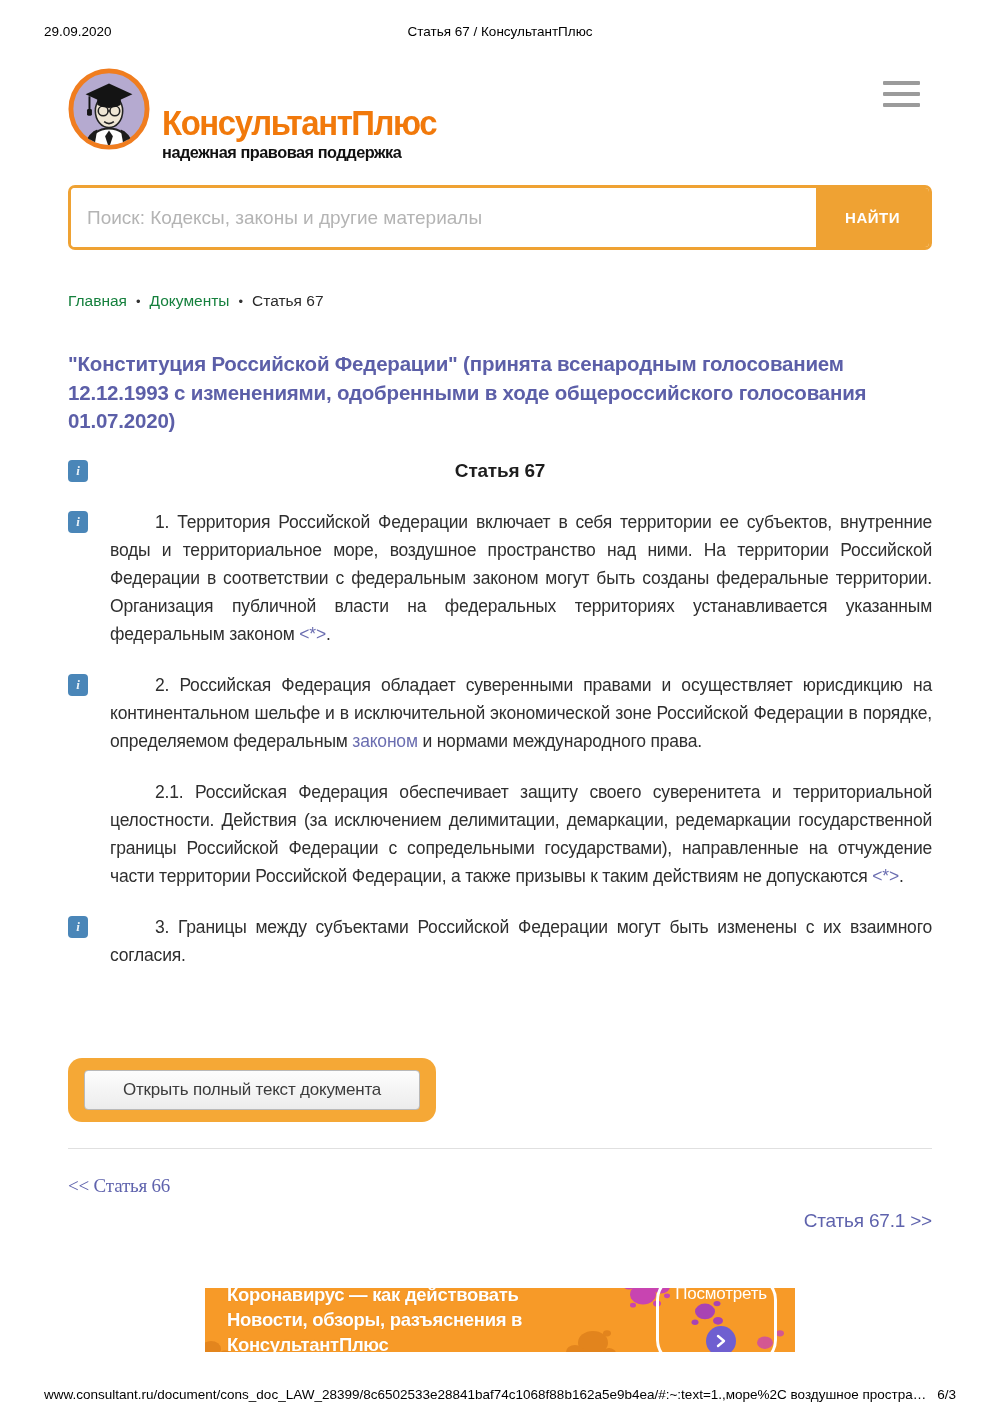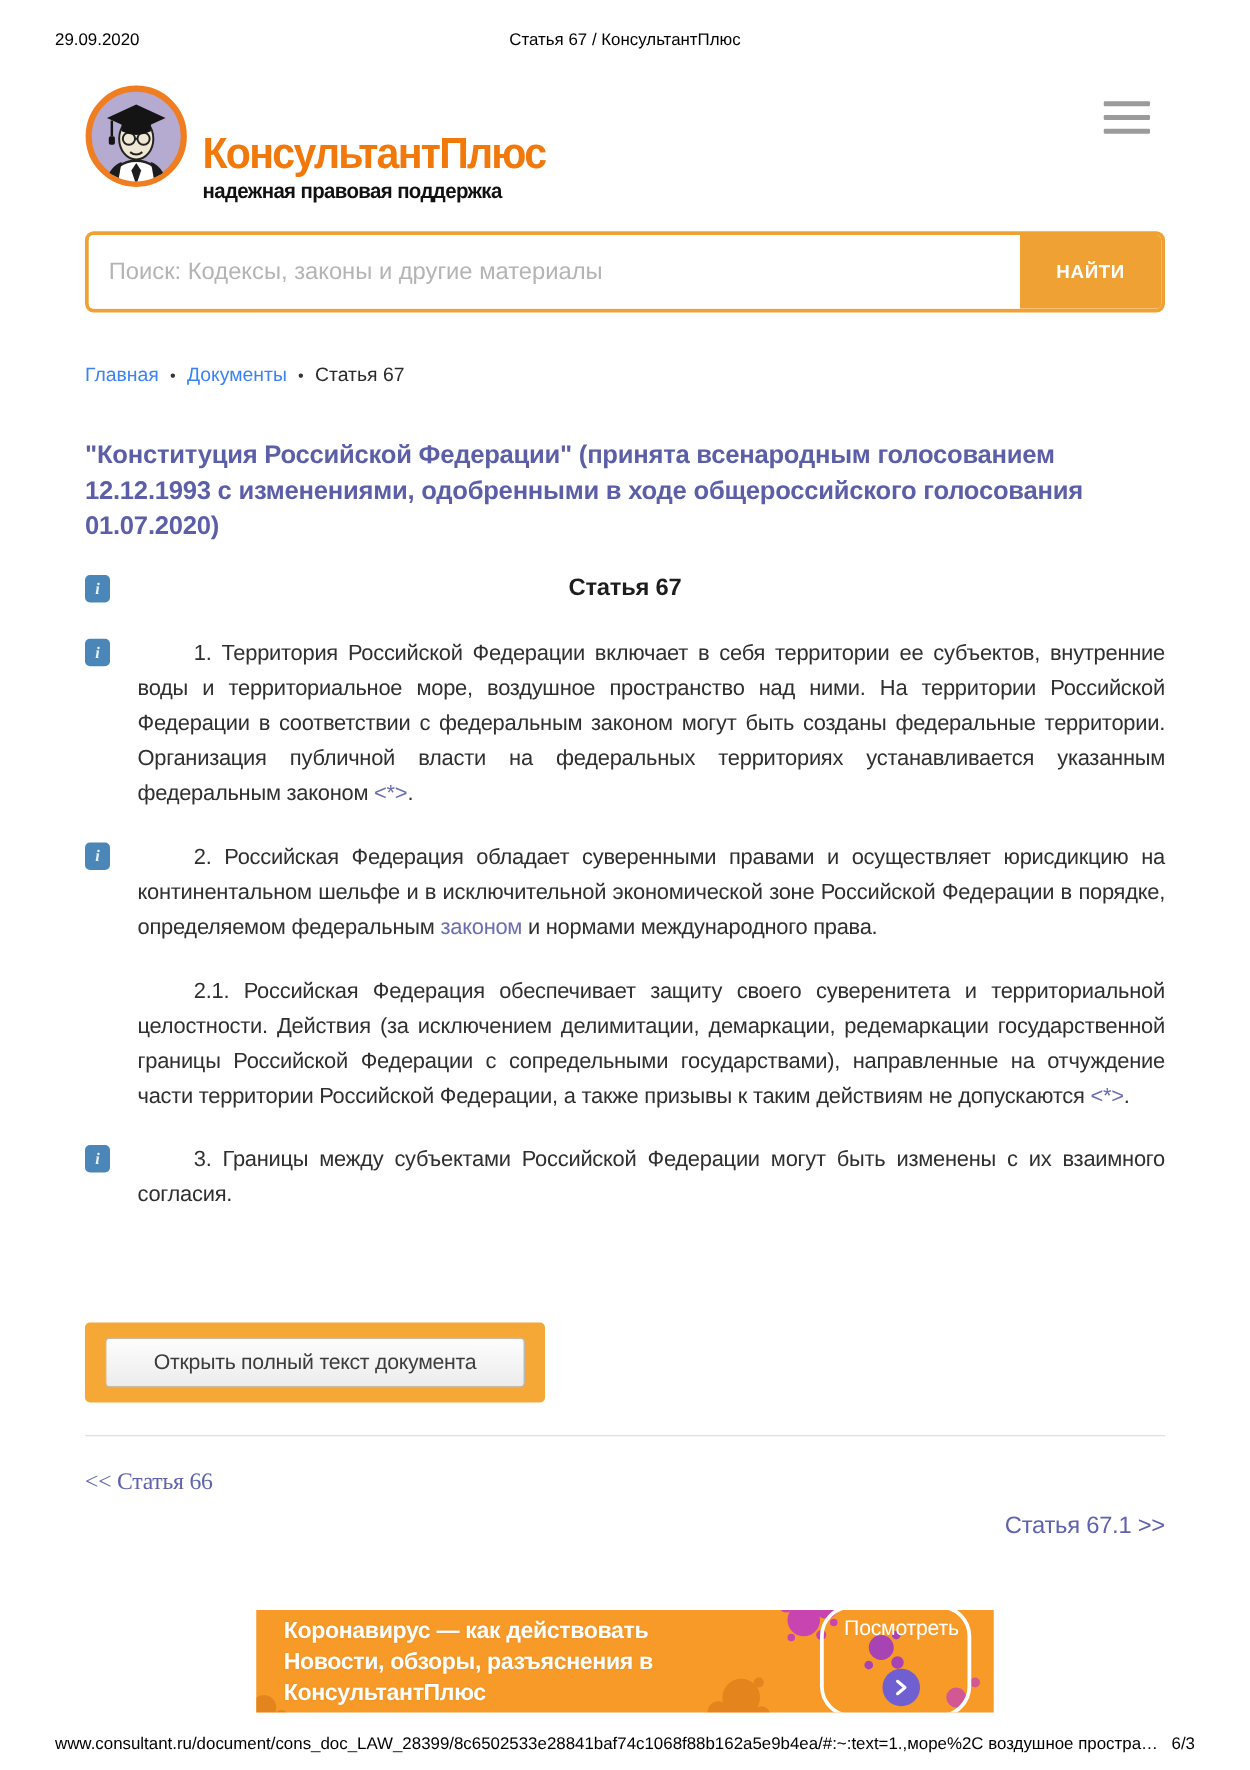--- a/index.html
+++ b/index.html
@@ -61,21 +61,21 @@
     font-size:19px; font-family:"Liberation Sans", sans-serif; color:#333;
   }
   .search-bar input::placeholder { color:#b4b4b4; }
   .search-bar button {
     width:113px; border:none; background:#efa233; color:#fff;
     font-size:15px; font-weight:bold; letter-spacing:.5px; cursor:pointer;
     font-family:"Liberation Sans", sans-serif;
   }
   
   .breadcrumb { margin-top:42px; font-size:15.5px; color:#2b2b2b; }
-  .bc-link { color:#3b82f6; cursor:pointer;margin-top:16px; }
+  .bc-link { color:#15803d; cursor:pointer;margin-top:16px; }
   .bc-sep { color:#333; margin:0 9px; font-size:13px; }
   
   .doc-title {
     margin-top:40px; font-size:20.5px; font-weight:bold;
     color:#5c5fa8; line-height:1.4; letter-spacing:-0.2px;
   }
   
   .article-heading { position:relative; margin-top:24px; text-align:center; }
   .article-heading h2 { font-size:19px; color:#1d1d1d; letter-spacing:-0.2px; }
   .info-icon {
@@ -89,37 +89,37 @@
   .para {
     position:relative; margin-left:42px; margin-bottom:23px;
     font-size:17.5px; line-height:28px; text-align:justify;
     text-indent:45px; color:#2f2f2f; letter-spacing:-0.2px;
   }
   .para .info-icon { position:absolute; left:-42px; top:3px; text-indent:0; }
   .text-link { color:#6a6db0; cursor:pointer; }
   
   .open-frame {
     margin-top:66px; display:inline-block; background:#f5a836;
-    border-radius:4px; padding:12px 16px;
+    border-radius:14px; padding:12px 16px;
   }
   .open-btn {
     background:linear-gradient(#fdfdfd,#ececec);
     border:1px solid #b9b9b9; border-radius:4px;
     padding:9px 38px; font-size:17px; color:#3c3c3c; cursor:pointer;
     font-family:"Liberation Sans", sans-serif; letter-spacing:-0.2px;
   }
   .divider { border:none; border-top:1px solid #e0e0e0; margin-top:26px; }
   
   .nav-links { margin-top:26px; font-size:19px; letter-spacing:-0.2px; }
   .nav-prev { color:#5f63ad; cursor:pointer; display:inline-block;font-family:Liberation Serif, serif; }
   .nav-next-row { text-align:right; margin-top:13px; }
   .nav-next { color:#5f63ad; cursor:pointer; display:inline-block; }
   
   .banner {
-    position:relative; width:590px; height:82px; margin:56px auto 0 auto;
+    position:relative; width:590px; height:64px; margin:56px auto 0 auto;
     background:#f79a28; overflow:hidden; display:flex; align-items:center;
     cursor:pointer;
   }
   .banner-blobs { position:absolute; inset:0; width:100%; height:100%; }
   .banner-text { position:relative; margin-left:22px; z-index:2; }
   .banner-line1, .banner-line2 {
     color:#fff; font-weight:bold; font-size:18.5px; line-height:1.35;
     letter-spacing:-0.3px; text-shadow:0 0 2px rgba(0,0,0,.08);
   }
   .banner-cta {

